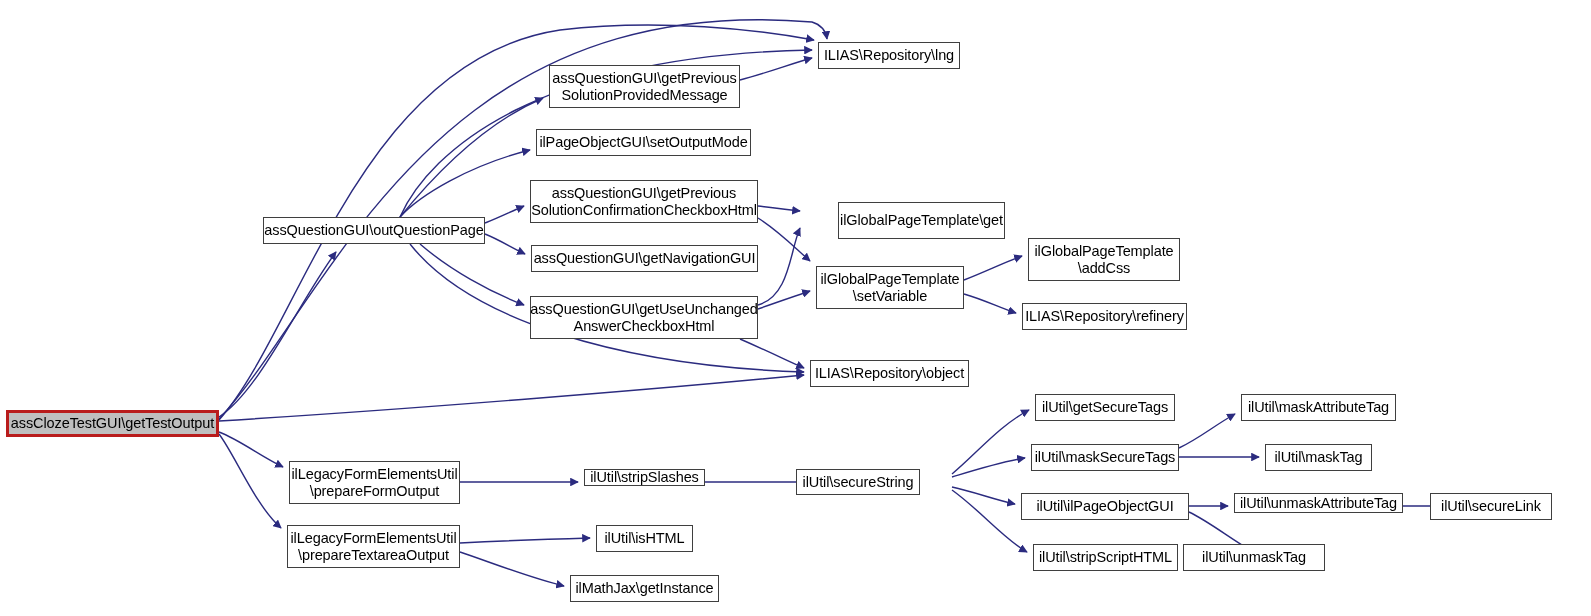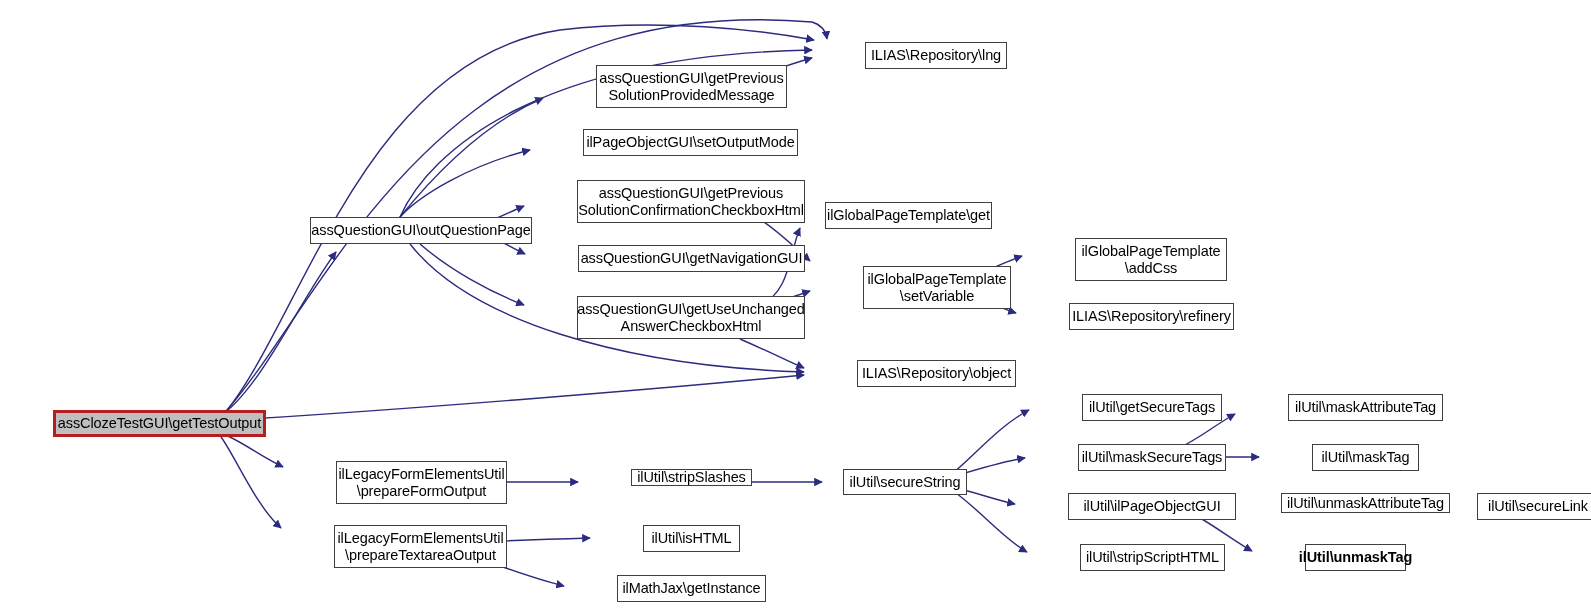--- a/index.html
+++ b/index.html
@@ -32,21 +32,20 @@
     font-size: 14.5px;
     line-height: 17px;
     letter-spacing: -0.1px;
     display: flex;
     align-items: center;
     justify-content: center;
     text-align: center;
     white-space: pre-line;
     padding: 0 5px;
     z-index: 5;
-    margin-left: 47px;
   }
   .node.root {
     background: #bfbfbf;
     border: 3px solid #b91c1c;
   }
 </style>
 </head>
 <body>
 
 <div id="canvas">
@@ -98,21 +97,21 @@
       <div class="node" style="left: 263px; top: 217px; width: 222px; height: 27px;">assQuestionGUI\outQuestionPage</div>
       <div class="node" style="left: 818px; top: 42px; width: 142px; height: 27px;">ILIAS\Repository\lng</div>
       <div class="node" style="left: 549px; top: 65px; width: 191px; height: 43px;">assQuestionGUI\getPrevious
 SolutionProvidedMessage</div>
       <div class="node" style="left: 536px; top: 129px; width: 215px; height: 27px;">ilPageObjectGUI\setOutputMode</div>
       <div class="node" style="left: 530px; top: 180px; width: 228px; height: 43px;">assQuestionGUI\getPrevious
 SolutionConfirmationCheckboxHtml</div>
       <div class="node" style="left: 531px; top: 245px; width: 227px; height: 27px;">assQuestionGUI\getNavigationGUI</div>
       <div class="node" style="left: 530px; top: 296px; width: 228px; height: 43px;">assQuestionGUI\getUseUnchanged
 AnswerCheckboxHtml</div>
-      <div class="node" style="left: 778px; top: 202px; width: 167px; height: 27px;">ilGlobalPageTemplate\get</div>
+      <div class="node" style="left: 838px; top: 202px; width: 167px; height: 37px;">ilGlobalPageTemplate\get</div>
       <div class="node" style="left: 816px; top: 266px; width: 148px; height: 43px;">ilGlobalPageTemplate
 \setVariable</div>
       <div class="node" style="left: 1028px; top: 238px; width: 152px; height: 43px;">ilGlobalPageTemplate
 \addCss</div>
       <div class="node" style="left: 1022px; top: 303px; width: 165px; height: 27px;">ILIAS\Repository\refinery</div>
       <div class="node" style="left: 810px; top: 360px; width: 159px; height: 27px;">ILIAS\Repository\object</div>
       <div class="node" style="left: 289px; top: 461px; width: 171px; height: 43px;">ilLegacyFormElementsUtil
 \prepareFormOutput</div>
       <div class="node" style="left: 287px; top: 525px; width: 173px; height: 43px;">ilLegacyFormElementsUtil
 \prepareTextareaOutput</div>
@@ -120,16 +119,16 @@
       <div class="node" style="left: 596px; top: 525px; width: 97px; height: 27px;">ilUtil\isHTML</div>
       <div class="node" style="left: 570px; top: 575px; width: 149px; height: 27px;">ilMathJax\getInstance</div>
       <div class="node" style="left: 796px; top: 469px; width: 124px; height: 26px;">ilUtil\secureString</div>
       <div class="node" style="left: 1035px; top: 394px; width: 140px; height: 27px;">ilUtil\getSecureTags</div>
       <div class="node" style="left: 1031px; top: 444px; width: 148px; height: 27px;">ilUtil\maskSecureTags</div>
       <div class="node" style="left: 1021px; top: 493px; width: 168px; height: 27px;">ilUtil\ilPageObjectGUI</div>
       <div class="node" style="left: 1033px; top: 544px; width: 145px; height: 27px;">ilUtil\stripScriptHTML</div>
       <div class="node" style="left: 1241px; top: 394px; width: 155px; height: 27px;">ilUtil\maskAttributeTag</div>
       <div class="node" style="left: 1265px; top: 444px; width: 107px; height: 27px;">ilUtil\maskTag</div>
       <div class="node" style="left: 1234px; top: 493px; width: 169px; height: 20px;">ilUtil\unmaskAttributeTag</div>
-      <div class="node" style="left: 1258px; top: 544px; width: 101px; height: 27px; font-weight: bold;">ilUtil\unmaskTag</div>
+      <div class="node" style="left: 1183px; top: 544px; width: 142px; height: 27px;">ilUtil\unmaskTag</div>
       <div class="node" style="left: 1430px; top: 493px; width: 122px; height: 27px;">ilUtil\secureLink</div>
     </div>
 </div>
 
 </body></html>

